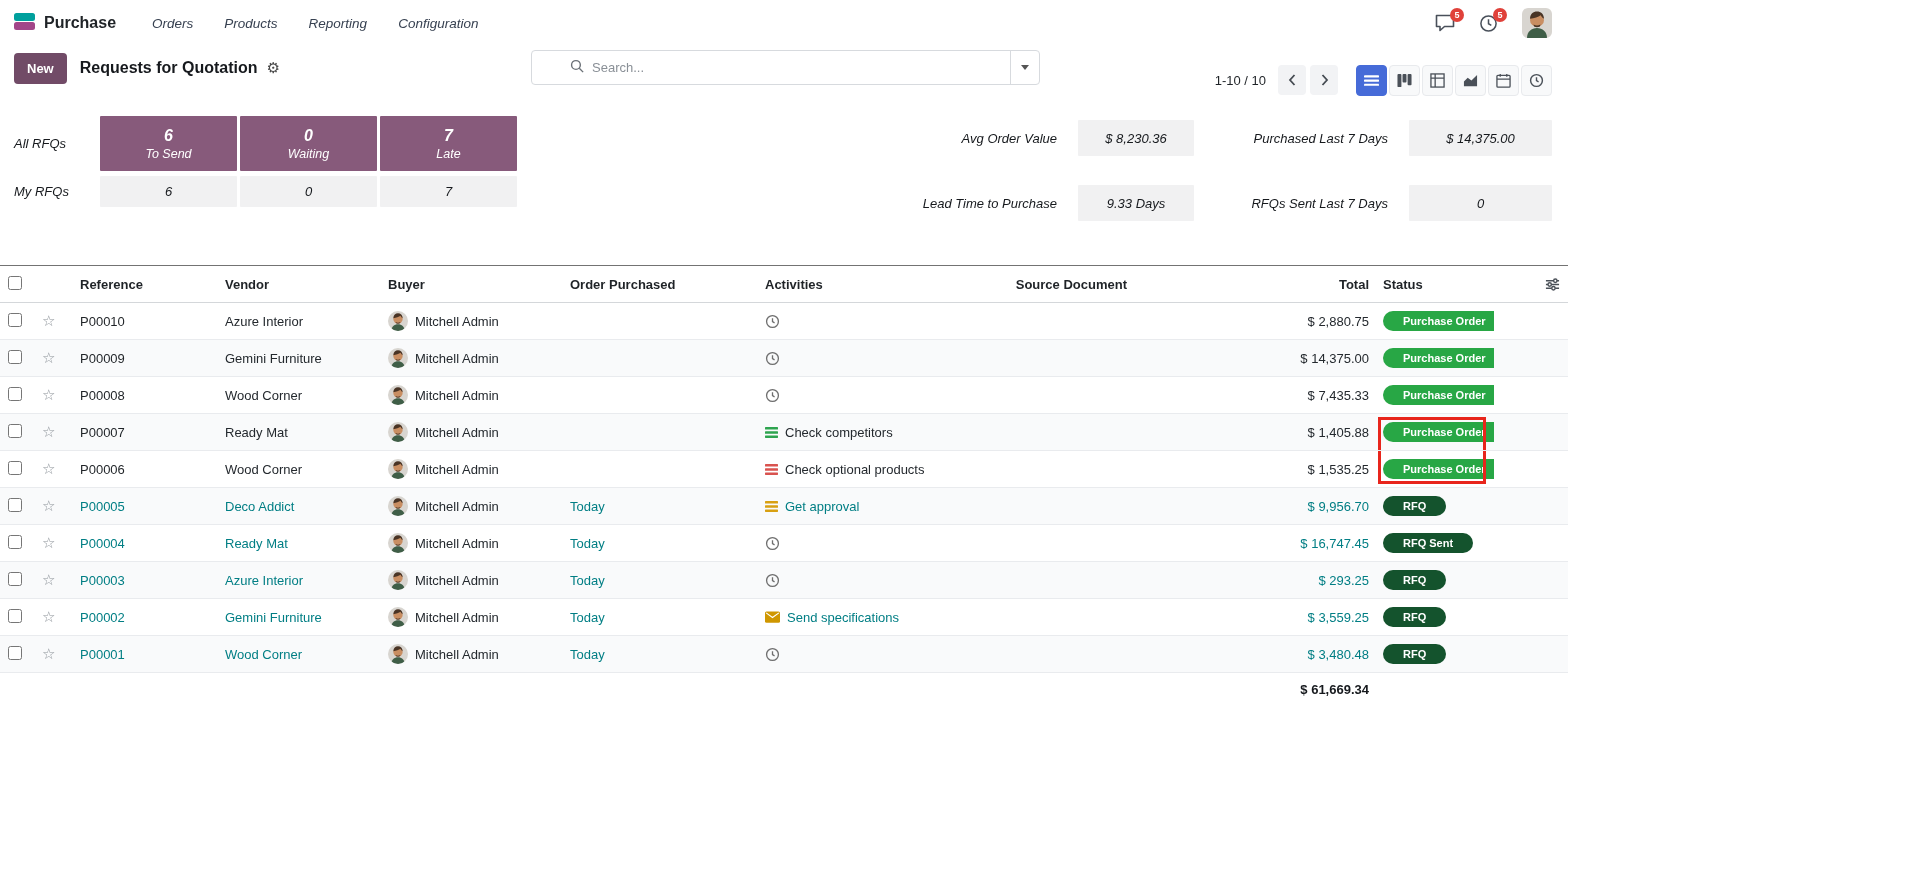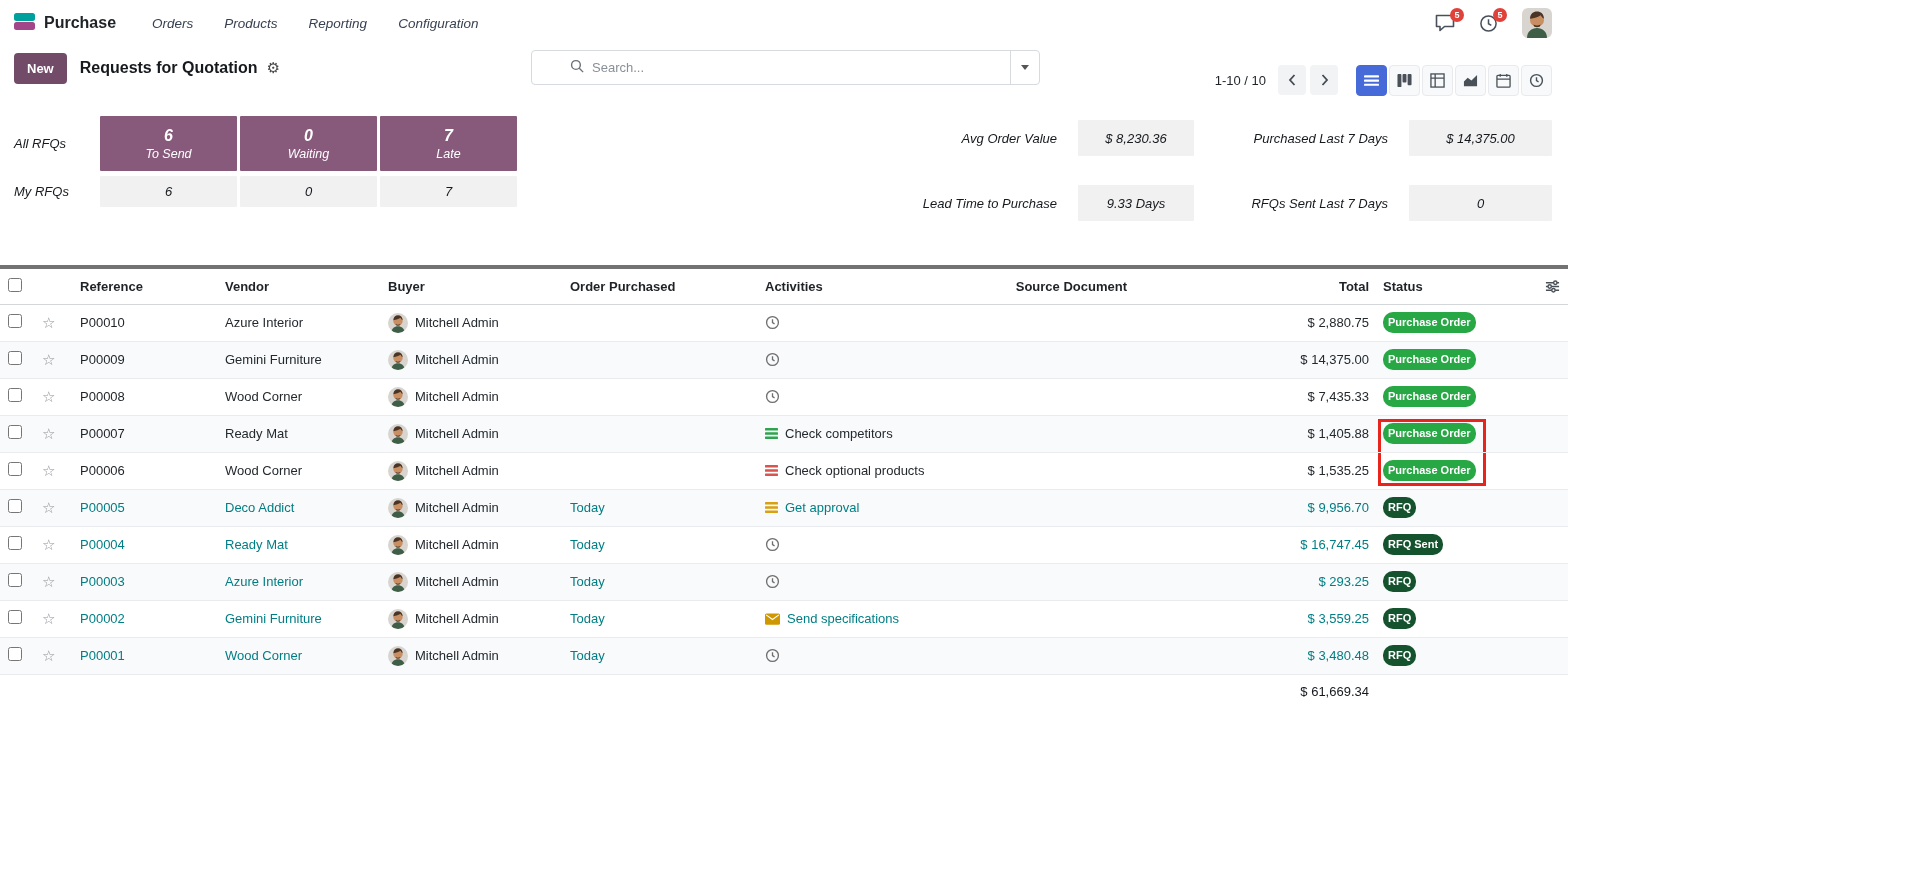--- a/index.html
+++ b/index.html
@@ -60,44 +60,44 @@
   .stat-value { background:#f1f1f2; height:36px; min-width:116px; padding:0 12px; display:flex; align-items:center;
     justify-content:center; font-size:13px; color:#16191d; border-radius:1px; }
   .stat:nth-child(even) .stat-value { min-width:143px; }
 
   
   .list-wrap { margin-top:22px; }
   table { width:1568px; border-collapse:collapse; table-layout:fixed; font-size:13px; }
   col.c-check{width:34px} col.c-star{width:38px} col.c-ref{width:145px} col.c-vendor{width:163px}
   col.c-buyer{width:182px} col.c-deadline{width:195px} col.c-act{width:183px} col.c-source{width:195px}
   col.c-total{width:242px} col.c-status{width:117px} col.c-end{width:74px}
-  thead th { height:37px; border-top:4px solid #737373; border-bottom:1px solid #d4d7da; font-weight:600;
+  thead th { height:37px; border-top:1px solid #737373; border-bottom:1px solid #d4d7da; font-weight:600;
     text-align:left; padding:0 8px; color:#1f2327; white-space:nowrap; cursor:pointer; }
   th.num, td.num { text-align:right; }
   tbody td { height:37px; border-bottom:1px solid #e9ebee; padding:0 8px; vertical-align:middle; white-space:nowrap; overflow:hidden; }
   tbody tr:nth-child(even) { background:#f9fafb; }
   tbody tr { cursor:pointer; }
   td.c-status { position:relative; padding:0 0 0 6px; }
   .star { font-size:15px; color:#8f959b; cursor:pointer; }
   input[type="checkbox"] { width:14px; height:14px; cursor:pointer; }
   .cell-ref { font-weight:500; color:#1f2327; }
   .buyer-wrap, .act-wrap { display:flex; align-items:center; gap:7px; }
   .avatar-sm { width:20px; height:20px; border-radius:50%; overflow:hidden; flex:none; }
   .avatar-sm svg { display:block; width:100%; height:100%; }
   .act-icon { display:flex; align-items:center; }
   .state-rfq .cell-ref, .state-rfq .cell-vendor, .state-rfq .cell-deadline,
   .state-rfq .act-label, .state-rfq .cell-total { color:#017E84; }
-  .badge { display:inline-block; padding:3px 5px; border-radius:10px; font-size:11px; font-weight:700;
+  .badge { display:inline-block; padding:3px 20px; border-radius:10px; font-size:11px; font-weight:700;
     color:#fff; line-height:1.3; }
   .badge.green { background:#28a745; }
   .badge.teal { background:#14532d; }
   .hl { position:absolute; left:1px; right:8px; top:0; bottom:0; border:3px solid #e8251c; pointer-events:none; }
   .hl-top { border-bottom:none; top:3px; }
   .hl-bottom { border-top:none; bottom:3px; }
-  tfoot td { height:34px; padding:0 8px; font-weight:400; color:#16191d; vertical-align:middle; }
+  tfoot td { height:34px; padding:0 8px; font-weight:700; color:#16191d; vertical-align:middle; }
   .adjust-icon { display:flex; justify-content:flex-end; color:#4a5058; }
 </style>
 </head>
 <body>
 
 <div class="app">
 
   <div class="topbar">
     <div class="brand">
       <span>

